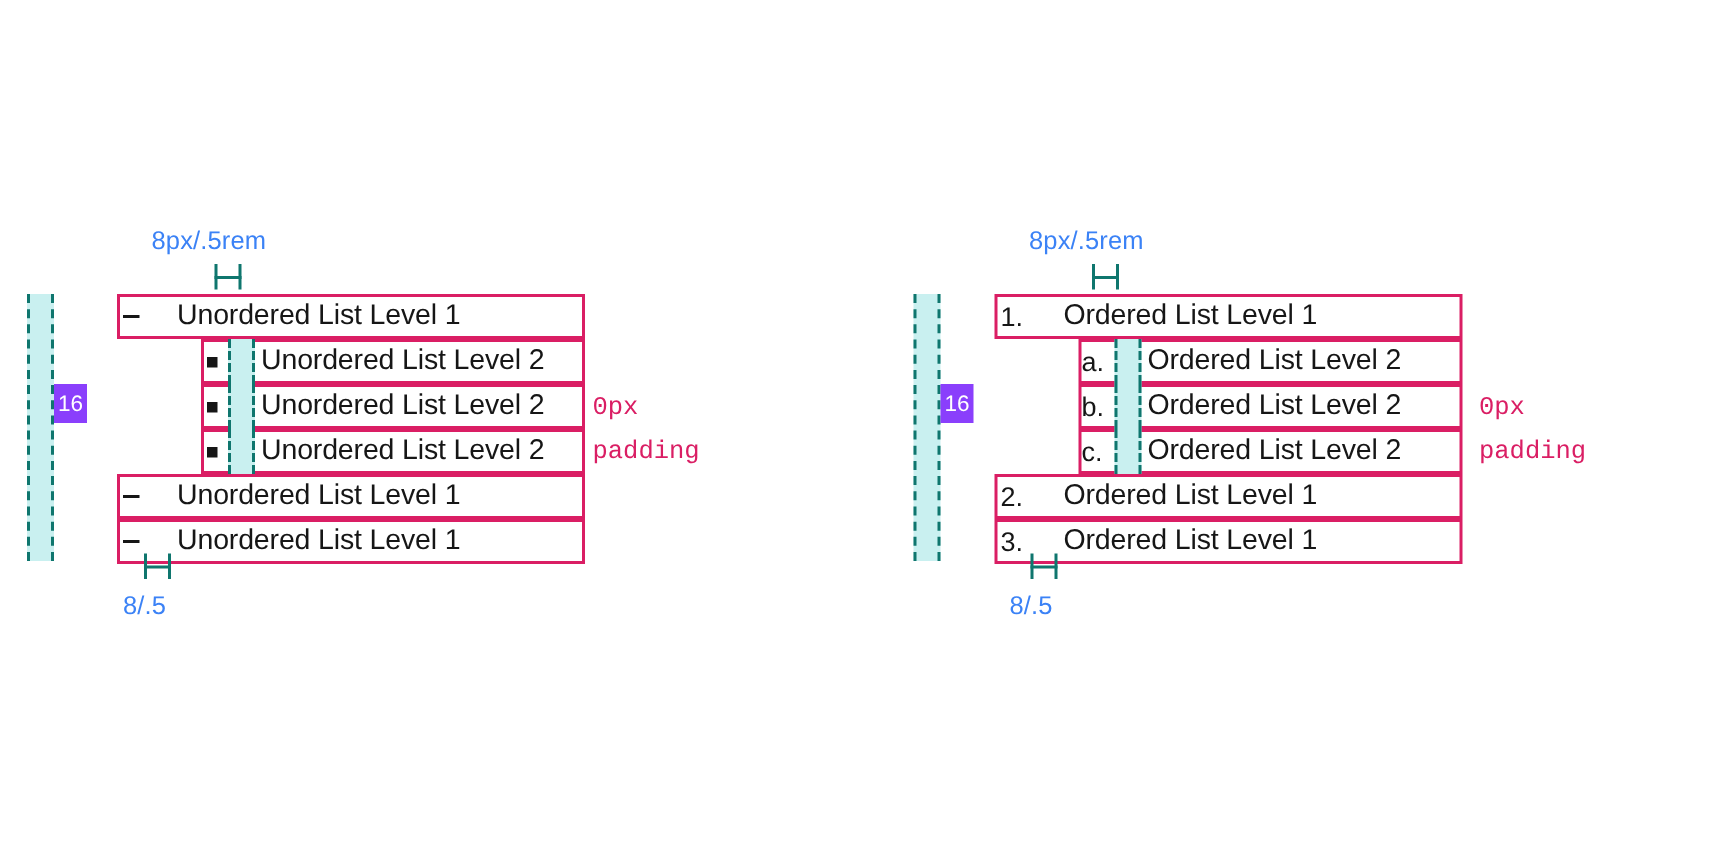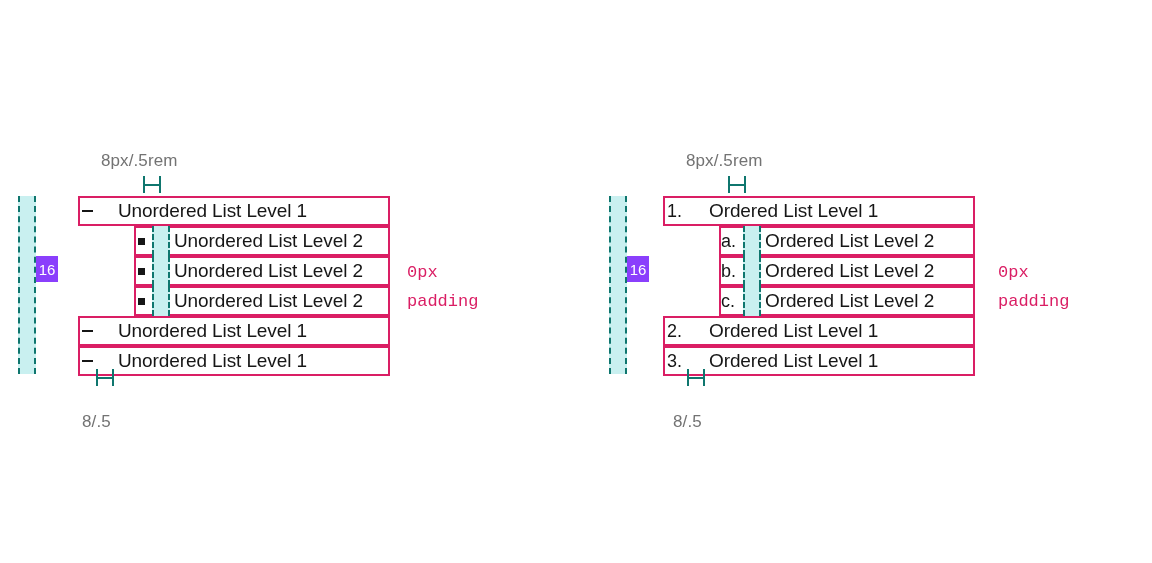--- a/index.html
+++ b/index.html
@@ -10,25 +10,25 @@
   }
   .stage{position:absolute;left:0;top:0;width:1152px;height:563px;}
 
   
   .group{position:absolute;top:0;width:500px;height:563px;}
   .group.left{left:0;}
   .group.right{left:585px;}
 
   
   .spec-label{
-    position:absolute;color:#737373;font-size:17px;
+    position:absolute;color:#3b82f6;font-size:17px;
     font-family:"Liberation Sans", sans-serif;white-space:nowrap;letter-spacing:.1px;
   }
   .spec-label.top{left:101px;top:151px;}
-  .spec-label.bottom{left:82px;top:412px;}
+  .spec-label.bottom{left:82px;top:394px;}
 
   
   .hmark{position:absolute;width:18px;height:17px;}
   .hmark i{position:absolute;background:#0f766e;}
   .hmark i.l{left:0;top:0;width:2px;height:17px;}
   .hmark i.r{right:0;top:0;width:2px;height:17px;}
   .hmark i.b{left:0;top:8px;width:18px;height:2px;}
   .hmark.top{left:143px;top:176px;}
   .hmark.bottom{left:96px;top:369px;}
 
@@ -83,21 +83,21 @@
     background:#8a3ffc;color:#ffffff;font-size:15px;
     display:flex;align-items:center;justify-content:center;
     z-index:6;font-family:"Liberation Sans", sans-serif;
   }
 
   
   .pad-note{
     position:absolute;left:395px;top:258px;color:#da1e64;
     font-family:"Liberation Mono", monospace;font-size:17px;line-height:29px;
   }
-  .pad-note span{display:block;margin-left:12px;}
+  .pad-note span{display:block;}
 </style>
 </head>
 <body>
 
 <div class="stage">
 
   <div class="group left">
 
     <div class="spec-label top">8px/.5rem</div>
     <div class="hmark top">

